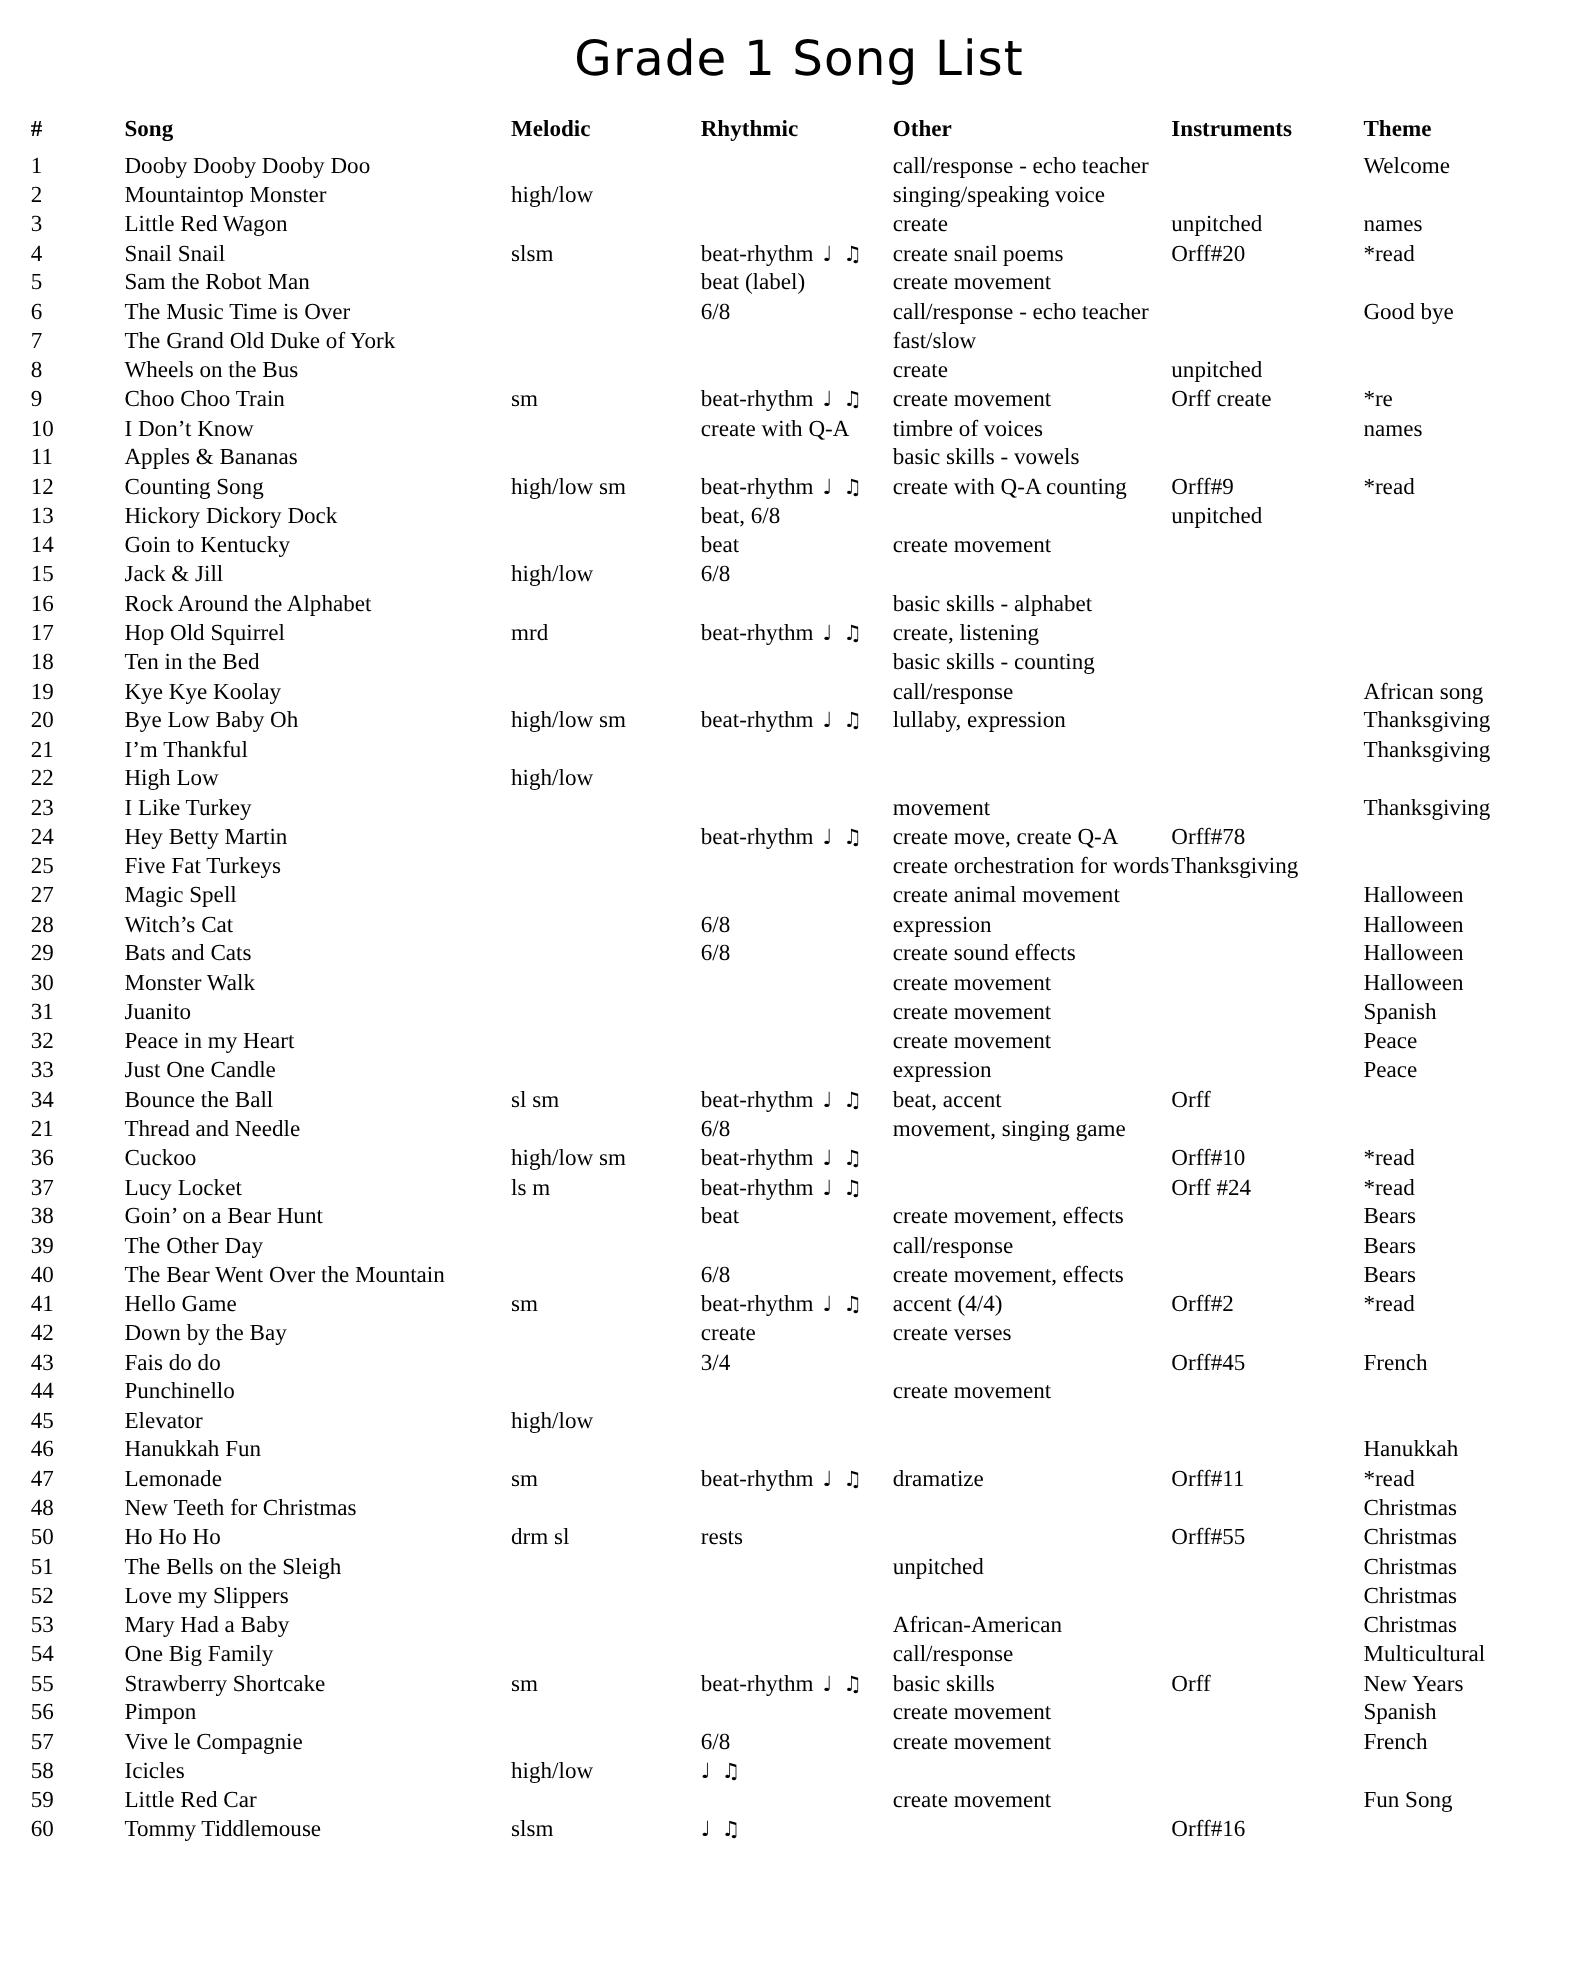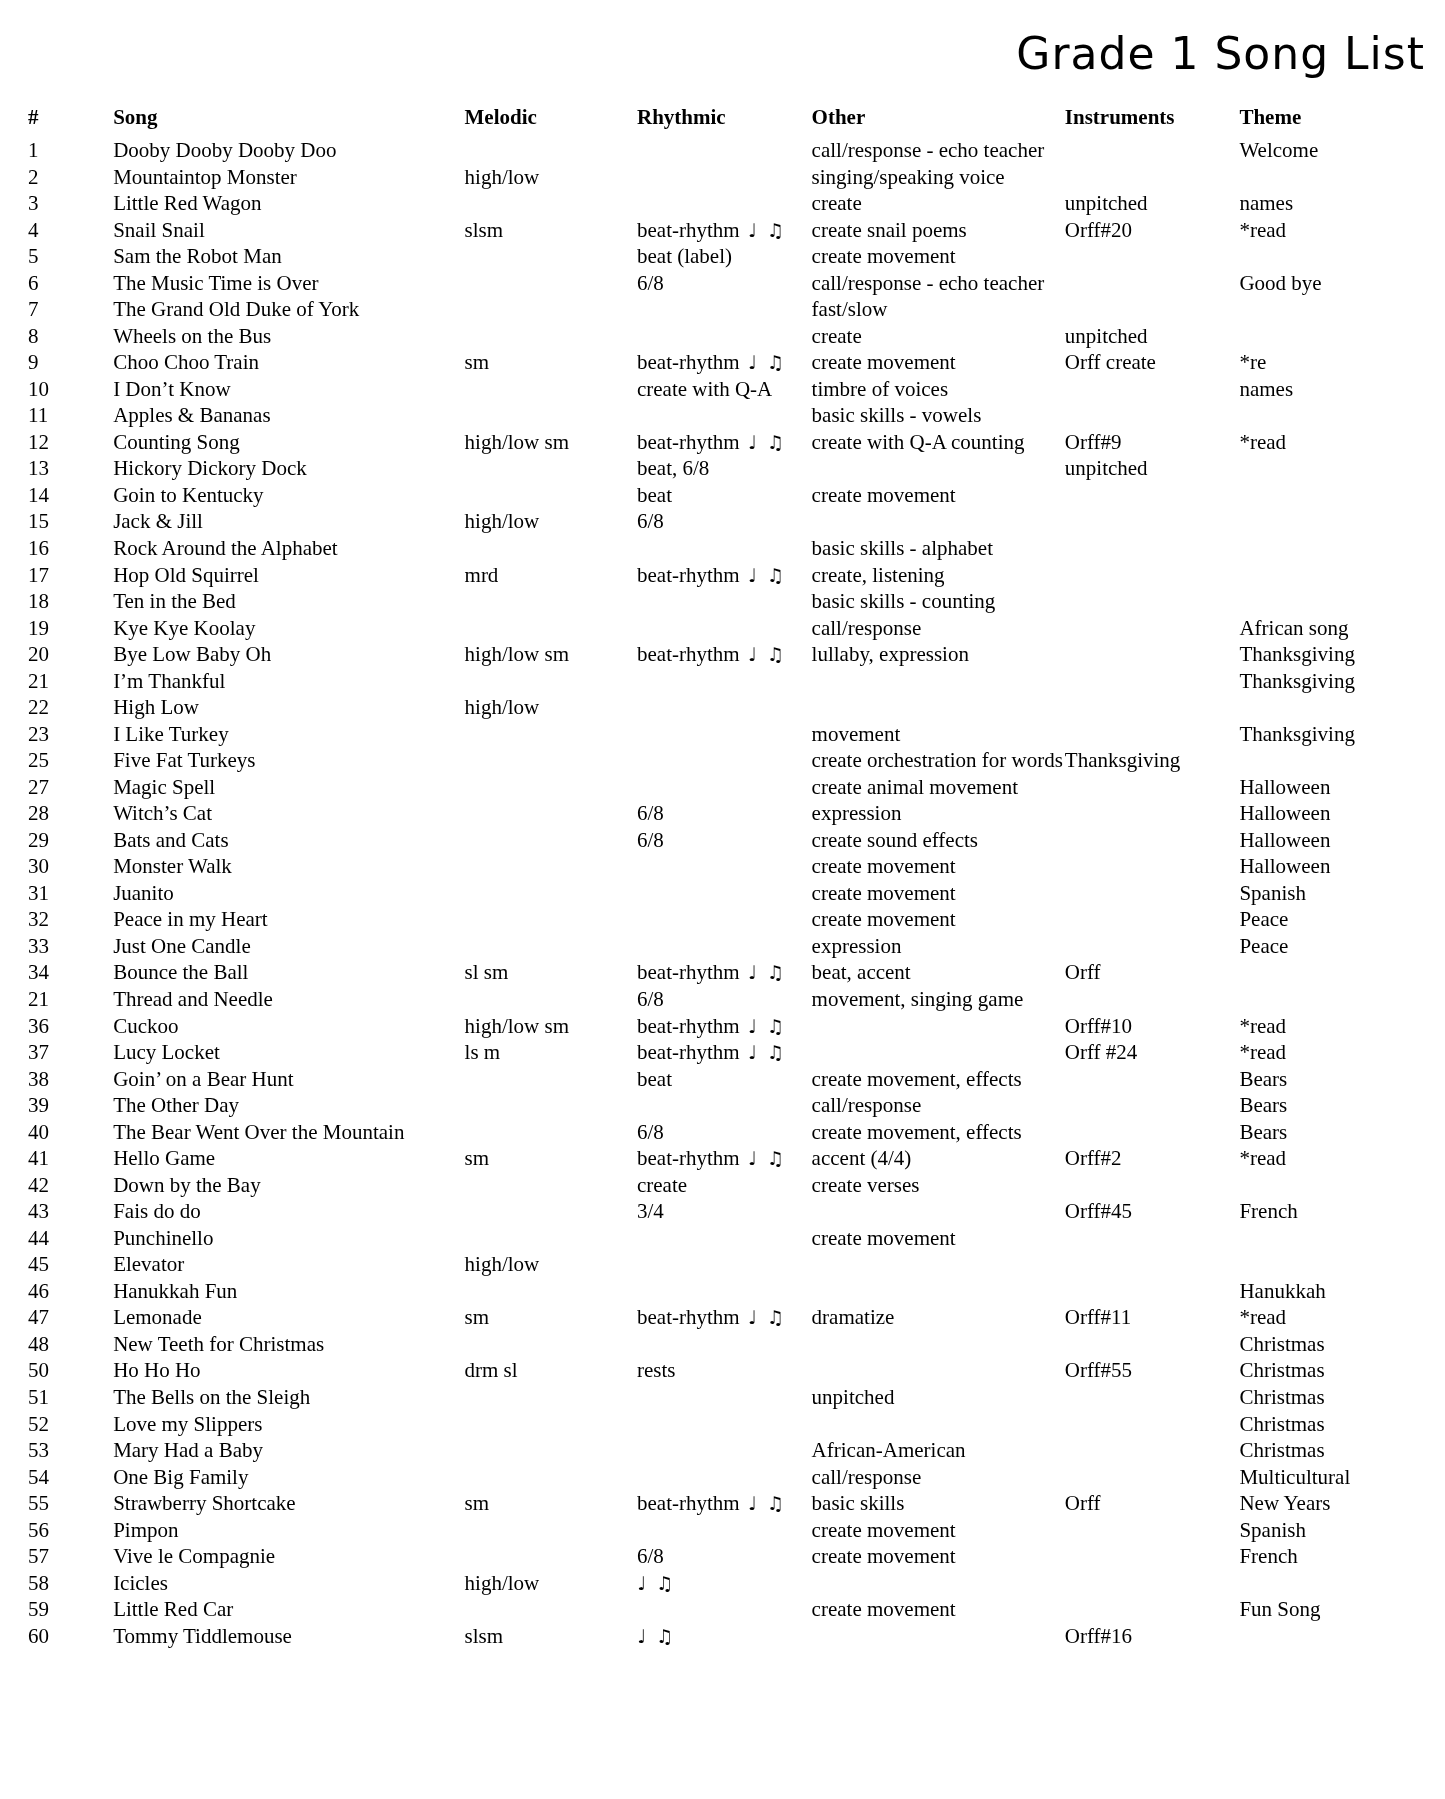--- a/index.html
+++ b/index.html
@@ -12,21 +12,21 @@
     min-height: 1799px;
     font-family: "Liberation Serif", serif;
     color: #000000;
   }
   .page {
     width: 1445px;
     box-sizing: border-box;
     padding: 18px 20px 10px 28px;
   }
   .doc-title {
-    text-align: right;
+    text-align: center;
     font-family: "DejaVu Sans", sans-serif;
     font-size: 44px;
     font-weight: 400;
     letter-spacing: 1px;
     margin: 10px 0 26px 0;
     color: #000;
   }
   table.song-table {
     border-collapse: collapse;
     width: 100%;
@@ -292,20 +292,29 @@
         <tr>
           <td>23</td>
           <td>I Like Turkey</td>
           <td></td>
           <td class="rhy-cell"></td>
           <td>movement</td>
           <td></td>
           <td>Thanksgiving</td>
         </tr>
         <tr>
+          <td>24</td>
+          <td>Hey Betty Martin</td>
+          <td></td>
+          <td class="rhy-cell">beat-rhythm<span class="notes"> ♩ ♫</span></td>
+          <td>create move, create Q-A</td>
+          <td>Orff#78</td>
+          <td></td>
+        </tr>
+        <tr>
           <td>25</td>
           <td>Five Fat Turkeys</td>
           <td></td>
           <td class="rhy-cell"></td>
           <td>create orchestration for words</td>
           <td>Thanksgiving</td>
           <td></td>
         </tr>
         <tr>
           <td>27</td>

